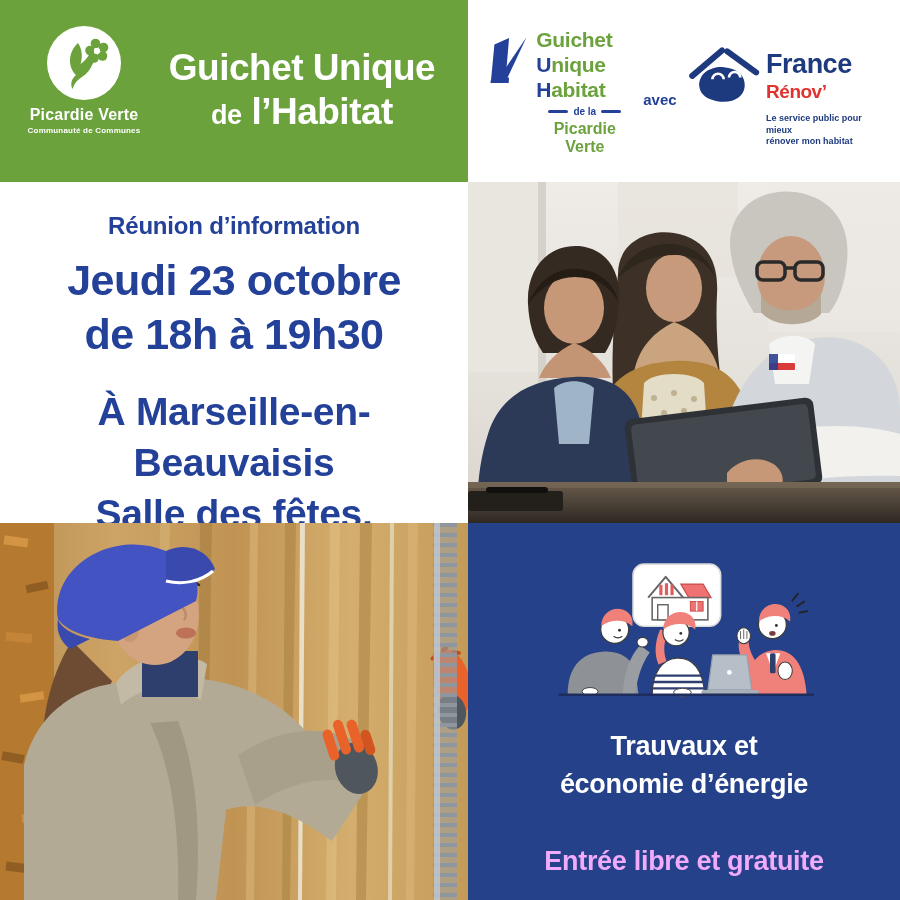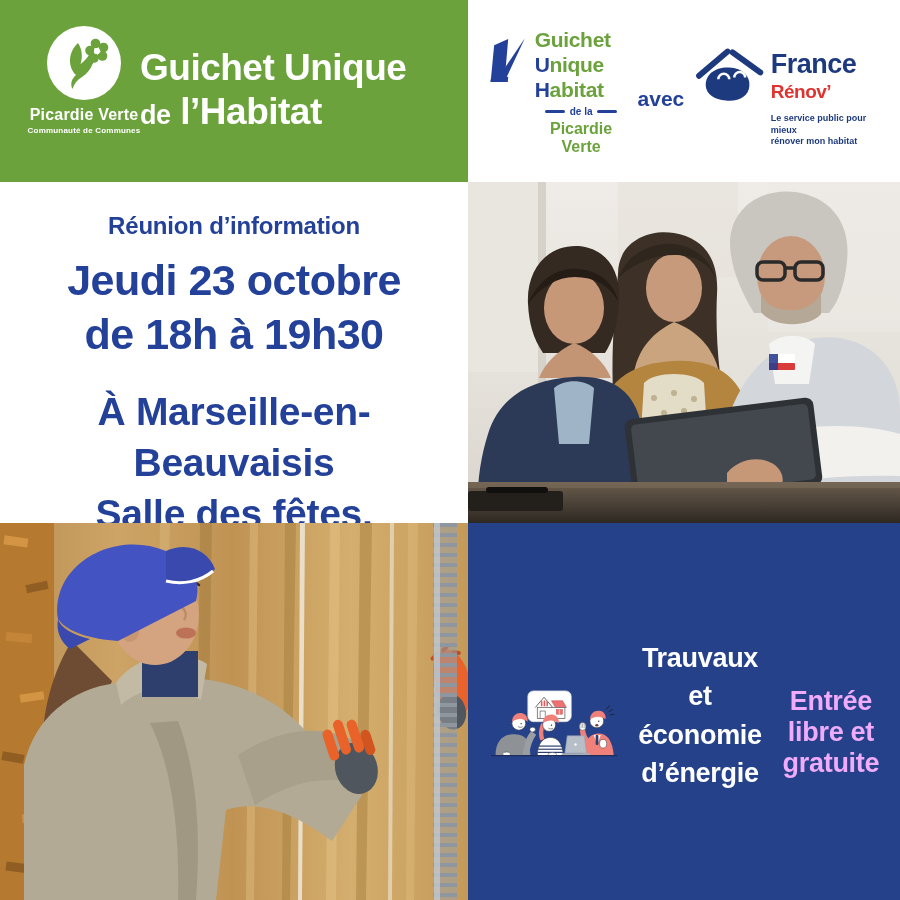--- a/index.html
+++ b/index.html
@@ -15,52 +15,52 @@
   .poster{
     width:900px;height:900px;position:relative;overflow:hidden;background:#fff;
     display:grid;grid-template-columns:468px 432px;grid-template-rows:182px 341px 377px;
   }
   
   .green-banner{background:var(--banner_green);position:relative;}
   .pv-logo{position:absolute;left:16px;top:26px;width:136px;text-align:center;}
   .pv-circle{width:74px;height:74px;margin:0 auto;}
   .pv-name{color:#fff;font-weight:bold;font-size:16px;margin-top:6px;letter-spacing:.2px;}
   .pv-sub{color:#fff;font-weight:bold;font-size:8px;margin-top:2px;letter-spacing:.2px;}
-  .main-title{position:absolute;left:140px;right:4px;top:46px;text-align:left;color:#fff;
+  .main-title{position:absolute;left:140px;right:4px;top:46px;text-align:center;color:#fff;
     font-weight:bold;font-size:37px;line-height:1.2;letter-spacing:-.5px;}
   .main-title .t2-de{font-size:27px;}
   
   .logo-area{background:#fff;display:flex;align-items:center;justify-content:center;gap:10px;padding:0 20px;}
   .guh-logo{display:flex;gap:8px;align-items:flex-start;}
   .guh-mark{width:44px;height:56px;margin-top:6px;}
   .guh-words{font-weight:bold;font-size:21px;line-height:25px;letter-spacing:-.3px;}
   .guh-green{color:var(--banner_green);}
   .guh-navy{color:var(--text_navy);}
   .guh-dela{display:flex;align-items:center;justify-content:center;gap:5px;margin-top:4px;}
   .guh-dela .dash{width:20px;height:3px;background:var(--text_navy);border-radius:2px;display:inline-block;}
   .guh-dela .dela-txt{font-size:10px;font-weight:bold;color:var(--text_navy);}
   .guh-org{color:var(--banner_green);font-weight:bold;font-size:16px;text-align:center;margin-top:3px;}
-  .avec{color:var(--text_navy);font-weight:bold;font-size:21px;align-self:center;margin-top:16px;}
+  .avec{color:var(--text_navy);font-weight:bold;font-size:15px;align-self:center;margin-top:16px;}
   .fr-logo{display:flex;align-items:flex-start;gap:6px;}
   .fr-mark{width:80px;height:70px;margin-top:6px;}
   .fr-name1{color:#1E3A7F;font-weight:bold;font-size:27px;line-height:28px;letter-spacing:-.5px;margin-top:16px;}
   .fr-name2{color:var(--renov_red);font-weight:bold;font-size:19px;line-height:28px;letter-spacing:-.5px;}
   .fr-tag{color:#1E3A7F;font-weight:bold;font-size:9px;line-height:11.5px;margin-top:7px;}
   
   .event-info{background:#fff;color:var(--text_navy);text-align:center;padding-top:30px;border-radius:28px;}
   .event-heading{font-weight:bold;font-size:24px;letter-spacing:-.2px;}
   .event-date{font-weight:bold;font-size:43px;line-height:1.25;letter-spacing:-.5px;margin-top:14px;}
   .event-date span{display:block;}
   .event-loc{font-weight:bold;font-size:39px;line-height:1.32;letter-spacing:-.3px;margin-top:24px;}
   .event-loc span{display:block;}
   
   .photo{position:relative;overflow:hidden;}
   .photo svg{display:block;width:100%;height:100%;}
   
-  .blue-panel{background:var(--panel_blue);display:flex;flex-direction:row;align-items:center;}
+  .blue-panel{background:var(--panel_blue);display:flex;flex-direction:column;align-items:center;}
   .illus{width:344px;height:168px;margin-top:28px;}
   .panel-topic{color:#fff;font-weight:bold;font-size:27px;line-height:1.42;text-align:center;margin-top:8px;letter-spacing:-.3px;}
   .panel-topic span{display:block;}
   .panel-admission{color:#f0abfc;font-weight:bold;font-size:27px;text-align:center;margin-top:42px;letter-spacing:-.3px;}
 </style>
 </head>
 <body>
 
 <div class="poster">
 

